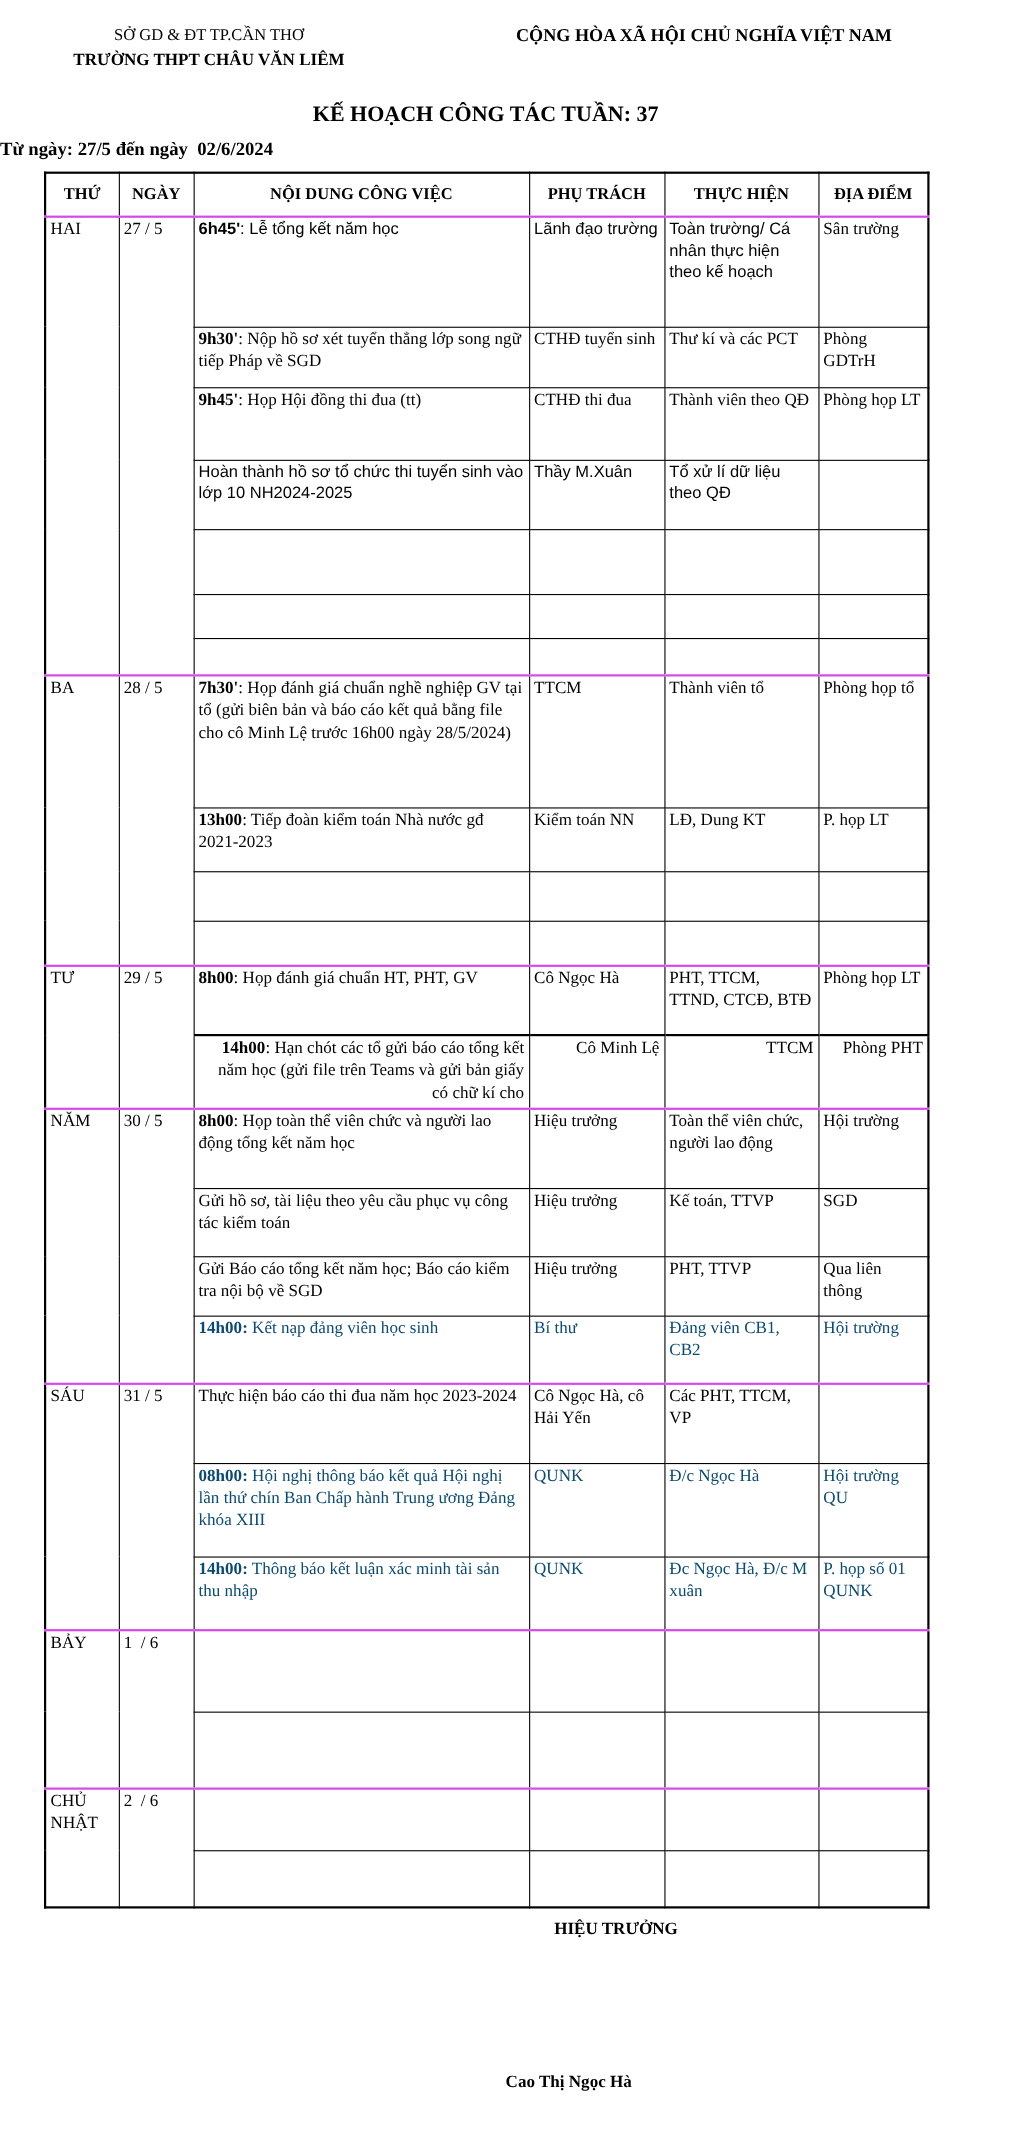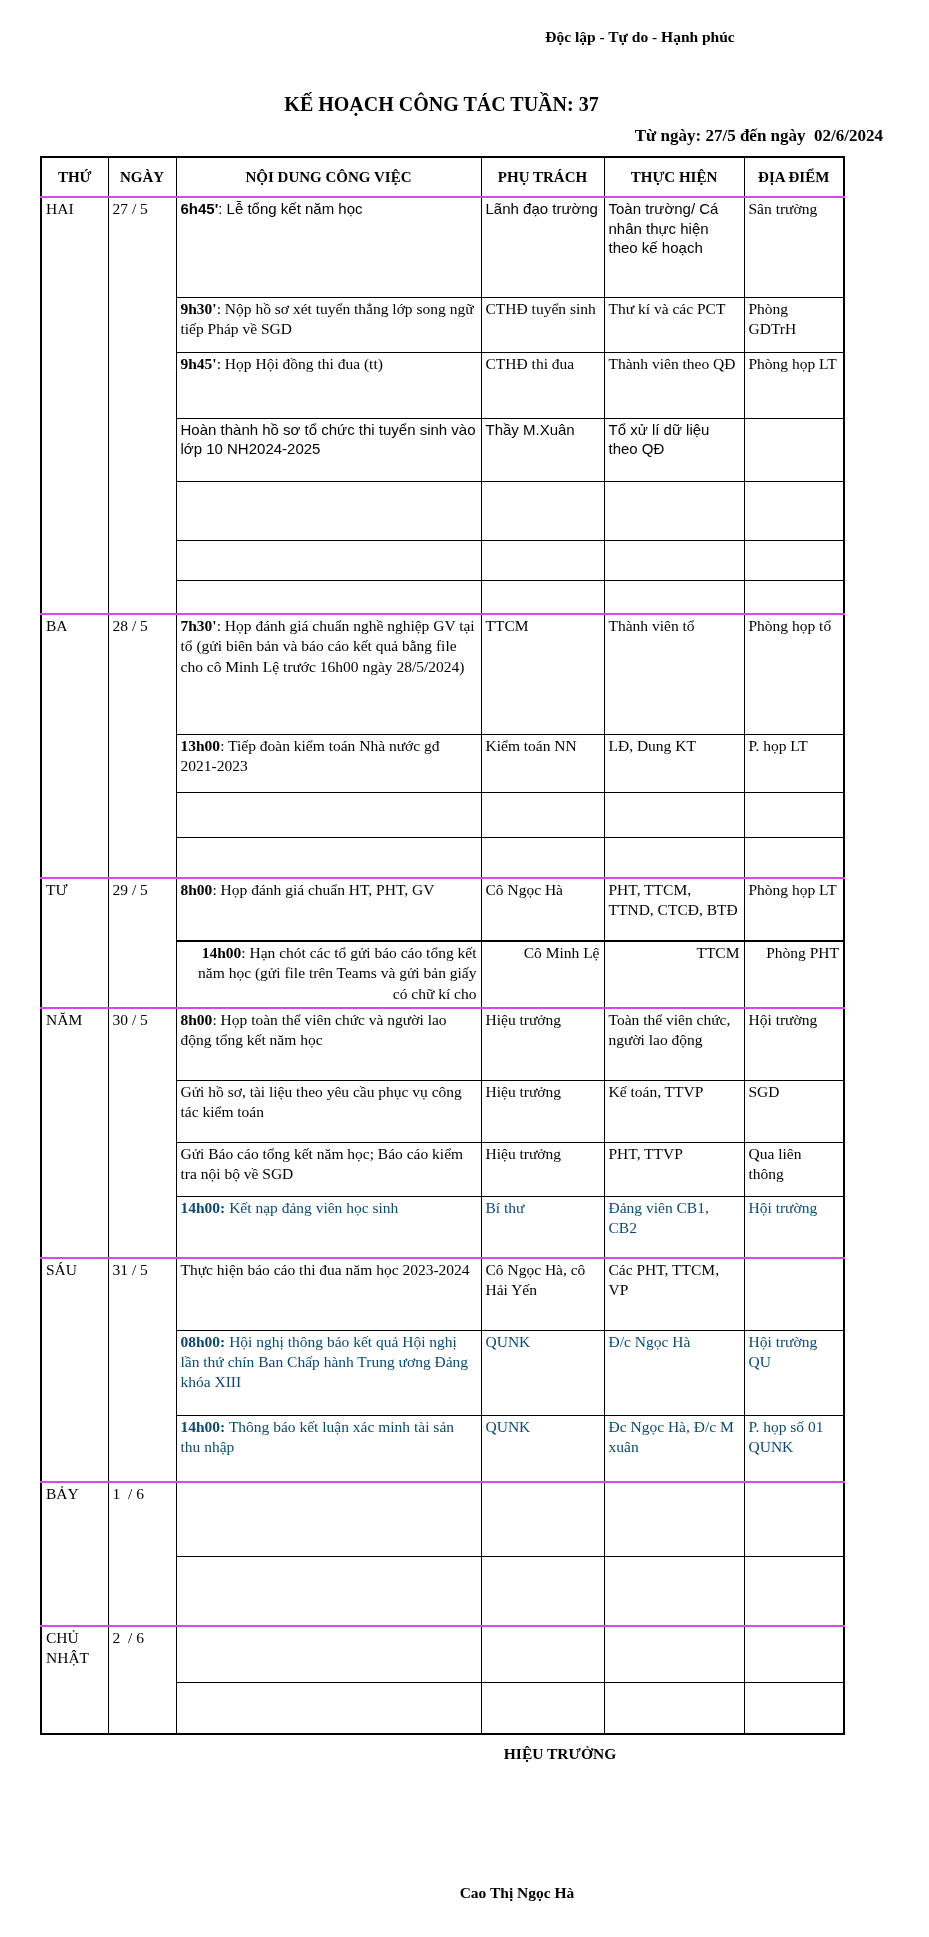--- a/index.html
+++ b/index.html
@@ -6,21 +6,21 @@
   .page{position:relative;width:929px;height:1937px;background:#ffffff;color:#000;
         font-family:"Liberation Serif","DejaVu Serif",serif;}
   
   .hdr-left{position:absolute;left:48px;top:24px;width:284px;text-align:center;}
   .hdr-left .l1{font-size:15px;}
   .hdr-left .l2{font-weight:bold;font-size:15.5px;margin-top:5px;}
   .hdr-right{position:absolute;left:382px;top:22px;width:516px;text-align:center;}
   .hdr-right .l1{font-weight:bold;font-size:16.5px;}
   .hdr-right .l2{font-weight:bold;font-size:15.5px;margin-top:6px;}
   .title{position:absolute;top:93px;left:0;width:883px;text-align:center;font-weight:bold;font-size:20px;}
-  .subtitle{position:absolute;top:126px;left:0;width:883px;text-align:right;font-weight:bold;font-size:17px;white-space:pre;}
+  .subtitle{position:absolute;top:126px;left:0;width:883px;text-align:left;font-weight:bold;font-size:17px;white-space:pre;}
   
   table.schedule{position:absolute;left:40px;top:156px;width:803px;border-collapse:collapse;
                  table-layout:fixed;border:2.5px solid #000;}
   table.schedule th,table.schedule td{border:1.5px solid #000;padding:1px 4px;vertical-align:top;
       overflow:hidden;font-size:15.5px;line-height:1.32;text-align:left;font-weight:normal;}
   table.schedule thead th{font-weight:bold;text-align:center;vertical-align:middle;
       font-size:15px;line-height:1.25;padding:2px;margin-top:43px;}
   th.day{font-weight:bold;text-align:center;vertical-align:middle;font-size:16px;}
   td.date{font-weight:bold;text-align:center;vertical-align:middle;font-size:16px;white-space:pre;}
   td.task b{font-weight:bold;}
@@ -32,23 +32,27 @@
   tr.red td, tr.red td b{color:#0c4a6e;}
   
   .sig-title{position:absolute;top:1745px;left:440px;width:240px;text-align:center;font-weight:bold;font-size:15.5px;}
   .sig-name{position:absolute;top:1884px;left:398px;width:238px;text-align:center;font-weight:bold;font-size:15.5px;}
 </style>
 </head>
 <body>
 
 <div class="page">
 
+  <div class="hdr-left">
+    <div class="l1">SỞ GD &amp; ĐT TP.CẦN THƠ</div>
+    <div class="l2">TRƯỜNG THPT CHÂU VĂN LIÊM</div>
+  </div>
 
   <div class="hdr-right">
-    <div class="l2">Độc lập - Tự do - Hạnh phúc</div>
+    <div class="l1">CỘNG HÒA XÃ HỘI CHỦ NGHĨA VIỆT NAM</div>
   </div>
 
   <div class="title">KẾ HOẠCH CÔNG TÁC TUẦN: 37</div>
   <div class="subtitle">Từ ngày: 27/5 đến ngày  02/6/2024</div>
 
   <table class="schedule">
     <colgroup>
       <col style="width:67px">
         <col style="width:68px">
         <col style="width:305px">

